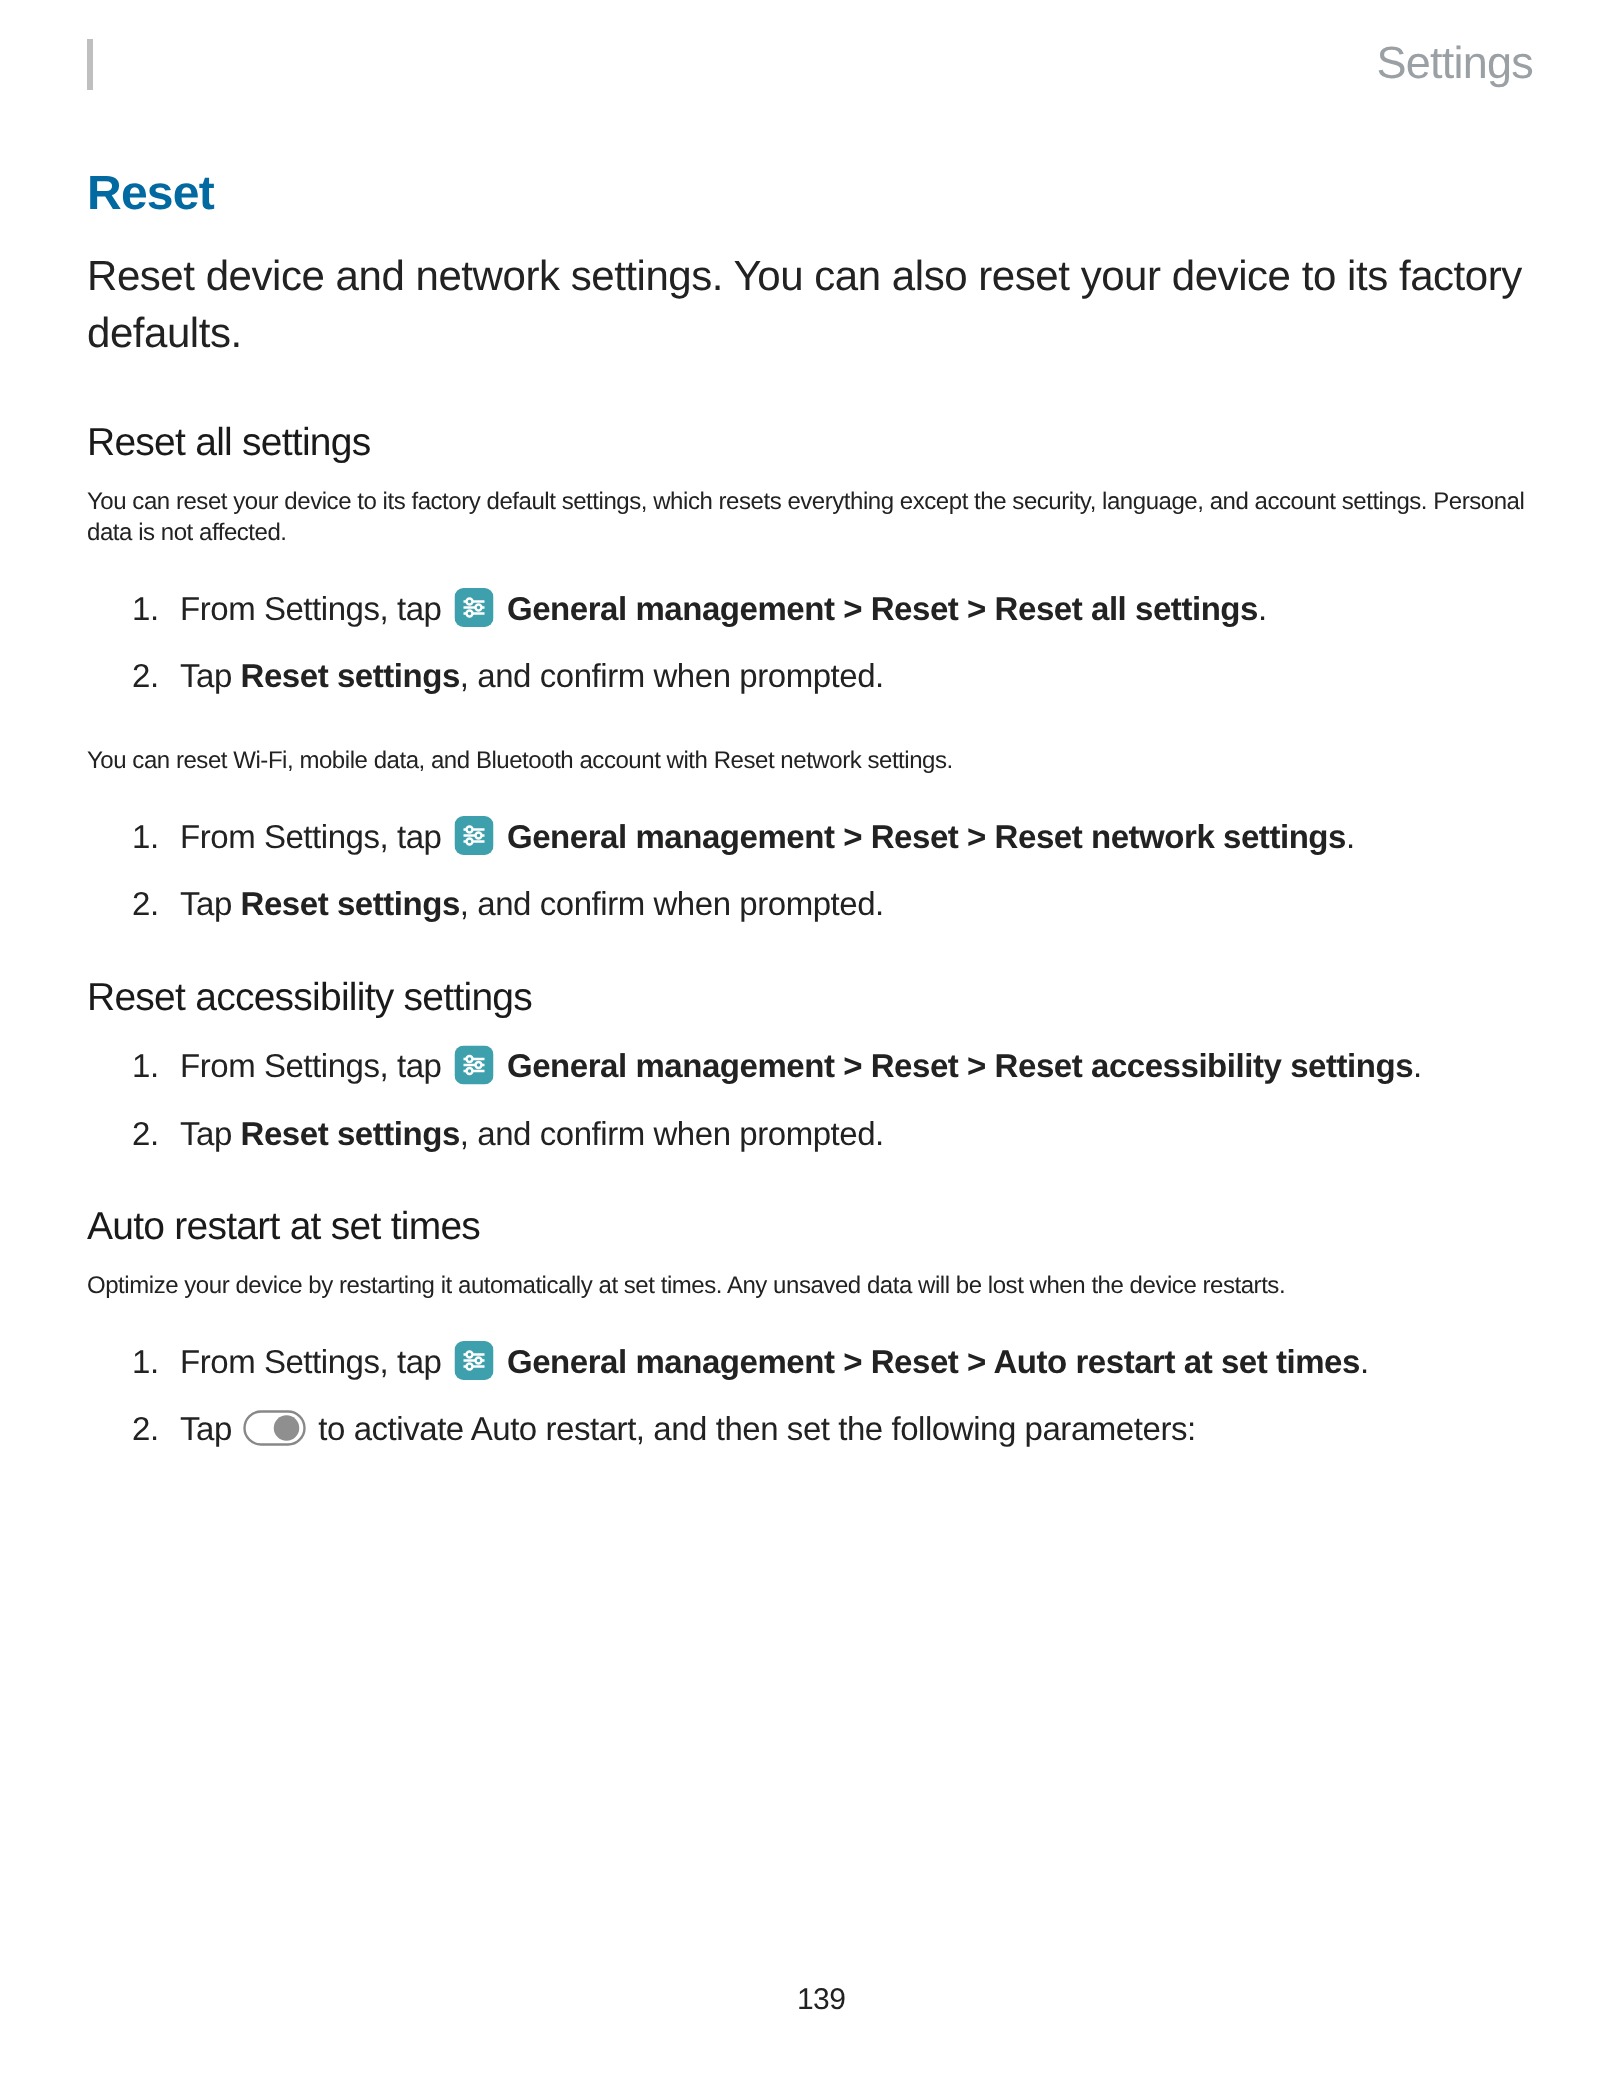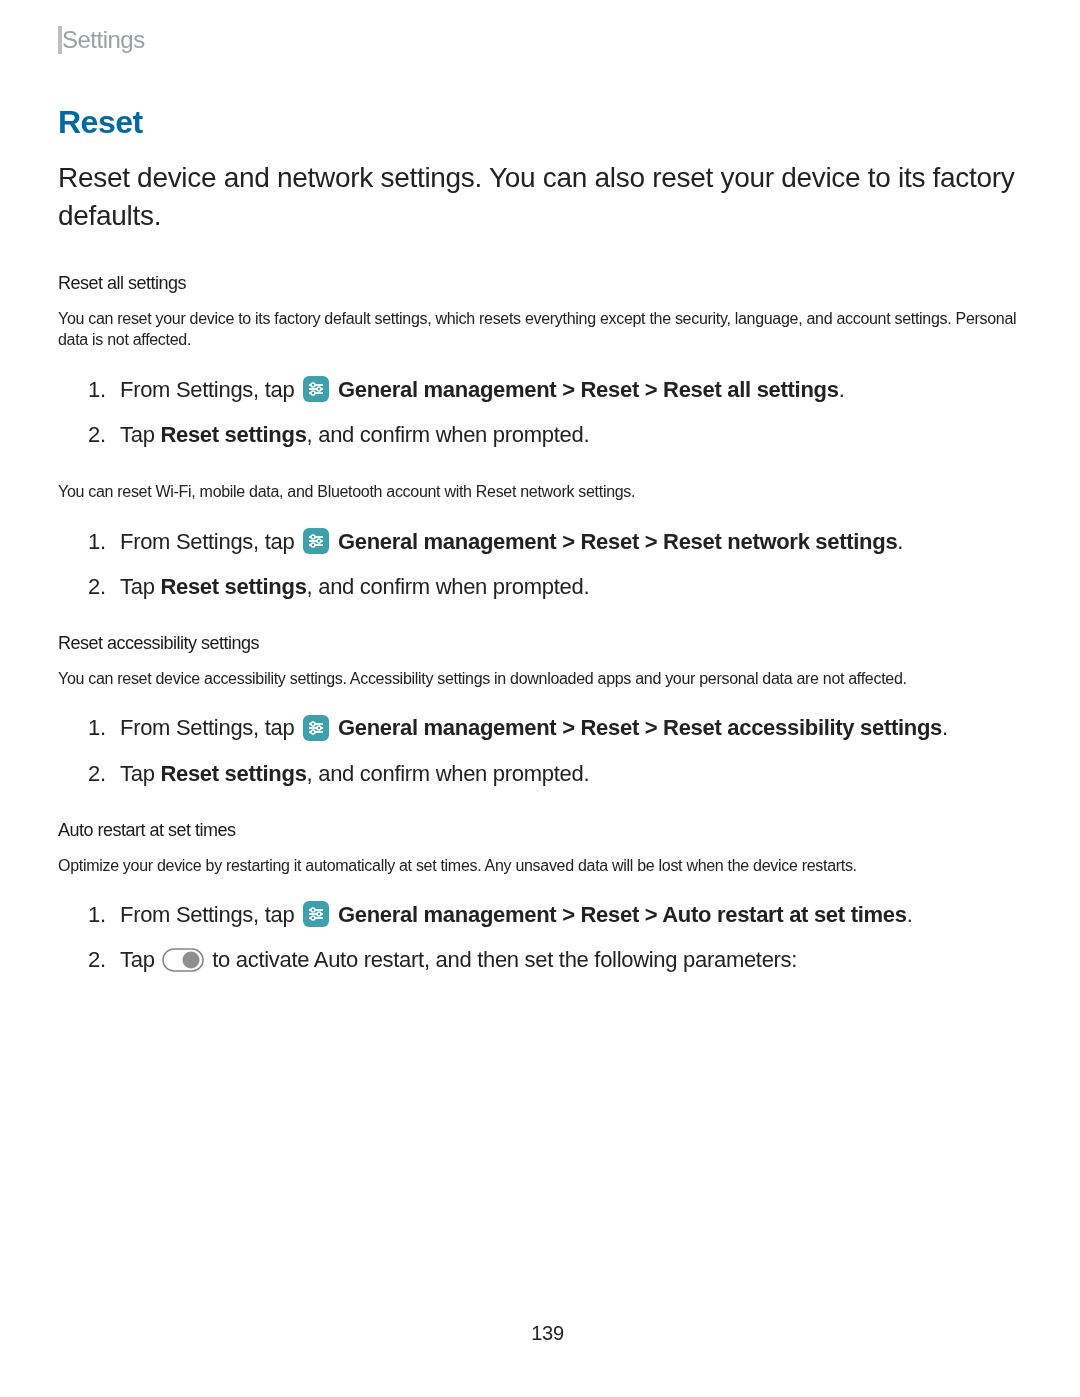--- a/index.html
+++ b/index.html
@@ -11,43 +11,44 @@
     width: 1080px;
     min-height: 1397px;
     position: relative;
     box-sizing: border-box;
   }
   .page {
     padding: 20px 58px 60px 58px;
   }
   .header-tab {
     border-left: 4px solid #bfbfbf;
-    padding-left: 0;
+    padding-left: 12px;
     color: #9aa0a3;
-    font-size: 24px;
+    font-size: 30px;
     font-weight: 400;
     letter-spacing: -0.5px;
     margin-bottom: 50px;
     margin-top: 6px;
+    text-align: right;
   }
   h1 {
     font-size: 32px;
     font-weight: 700;
     letter-spacing: -0.5px;
     margin: 0 0 18px 0;
     color: #0369a1;
   }
   p.intro {
     font-size: 28px;
     line-height: 1.35;
     margin: 0 0 38px 0;
     letter-spacing: -0.3px;
   }
   h2 {
-    font-size: 18px;
+    font-size: 26px;
     font-weight: 500;
     letter-spacing: -0.5px;
     margin: 0 0 14px 0;
     color: #1a1a1a;
   }
   p.desc {
     font-size: 16px;
     line-height: 1.35;
     margin: 0 0 22px 0;
     letter-spacing: -0.3px;
@@ -171,21 +172,20 @@
             </svg></span><span class="b"> General management &gt; Reset &gt; Reset network settings</span><span>.</span>
       </li>
       <li>
         <span>Tap </span><span class="b">Reset settings</span><span>, and confirm when prompted.</span>
       </li>
     </ol>
   </div>
 
   <div class="section">
     <h2>Reset accessibility settings</h2>
-    <p class="desc">You can reset device accessibility settings. Accessibility settings in downloaded apps and your personal data are not affected.</p>
     <ol>
       <li>
         <span>From Settings, tap </span><span class="icon-settings"><svg viewBox="0 0 26 26">
               <rect x="0" y="0" width="26" height="26" rx="6" fill="#3da0ac"></rect>
               <line x1="6" y1="9" x2="20" y2="9" stroke="#fff" stroke-width="1.8"></line>
               <circle cx="10" cy="9" r="2" fill="#3da0ac" stroke="#fff" stroke-width="1.6"></circle>
               <line x1="6" y1="13" x2="20" y2="13" stroke="#fff" stroke-width="1.8"></line>
               <circle cx="16" cy="13" r="2" fill="#3da0ac" stroke="#fff" stroke-width="1.6"></circle>
               <line x1="6" y1="17" x2="20" y2="17" stroke="#fff" stroke-width="1.8"></line>
               <circle cx="10" cy="17" r="2" fill="#3da0ac" stroke="#fff" stroke-width="1.6"></circle>

